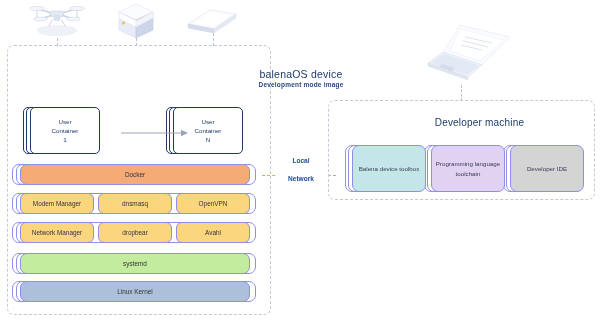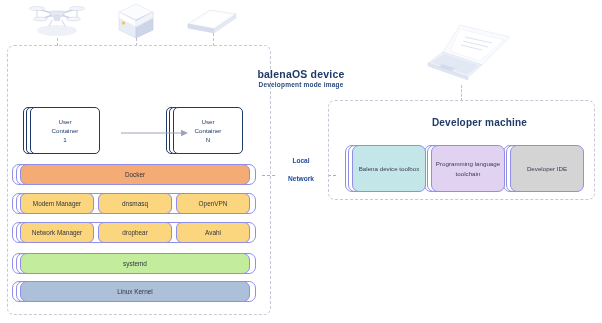--- a/index.html
+++ b/index.html
@@ -20,21 +20,21 @@
     box-sizing:border-box;
     background:transparent;
   }
   #device-panel{left:7px;top:45px;width:264px;height:270px;}
   #dev-panel{left:328px;top:100px;width:267px;height:100px;}
 
   .panel-title{
     position:absolute;left:0;right:0;
     text-align:center;
     color:#1f3a68;
-    font-weight:bold;
+    font-weight:normal;
     letter-spacing:.2px;
   }
   #device-title{top:68px;font-size:10.5px;}
   #device-sub{top:81px;font-size:6.5px;color:#2a4a7d;font-weight:bold;}
   #dev-title{top:117px;left:328px;width:303px;font-size:10px;}
 
   
   .ucard{
     position:absolute;
     width:70px;height:47px;

